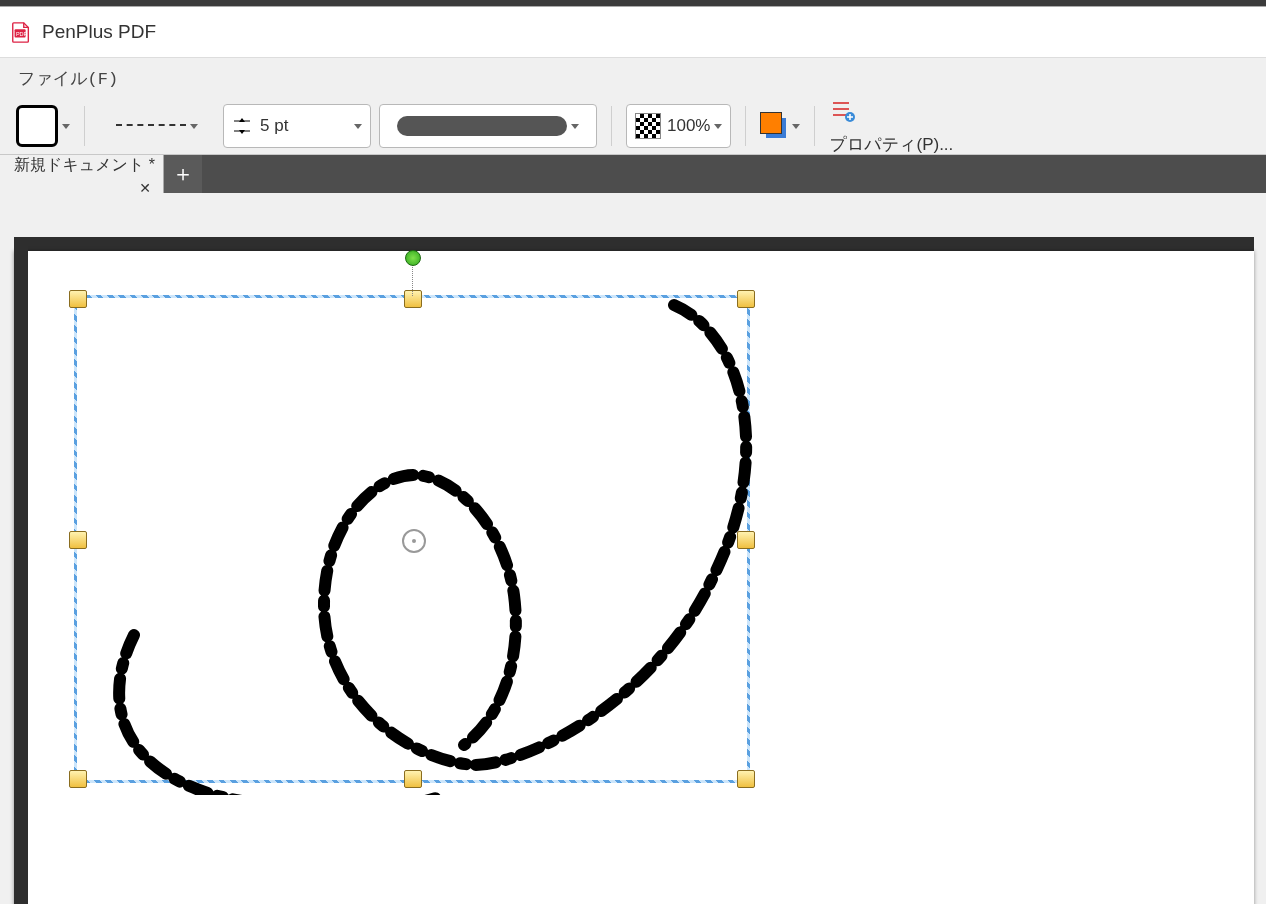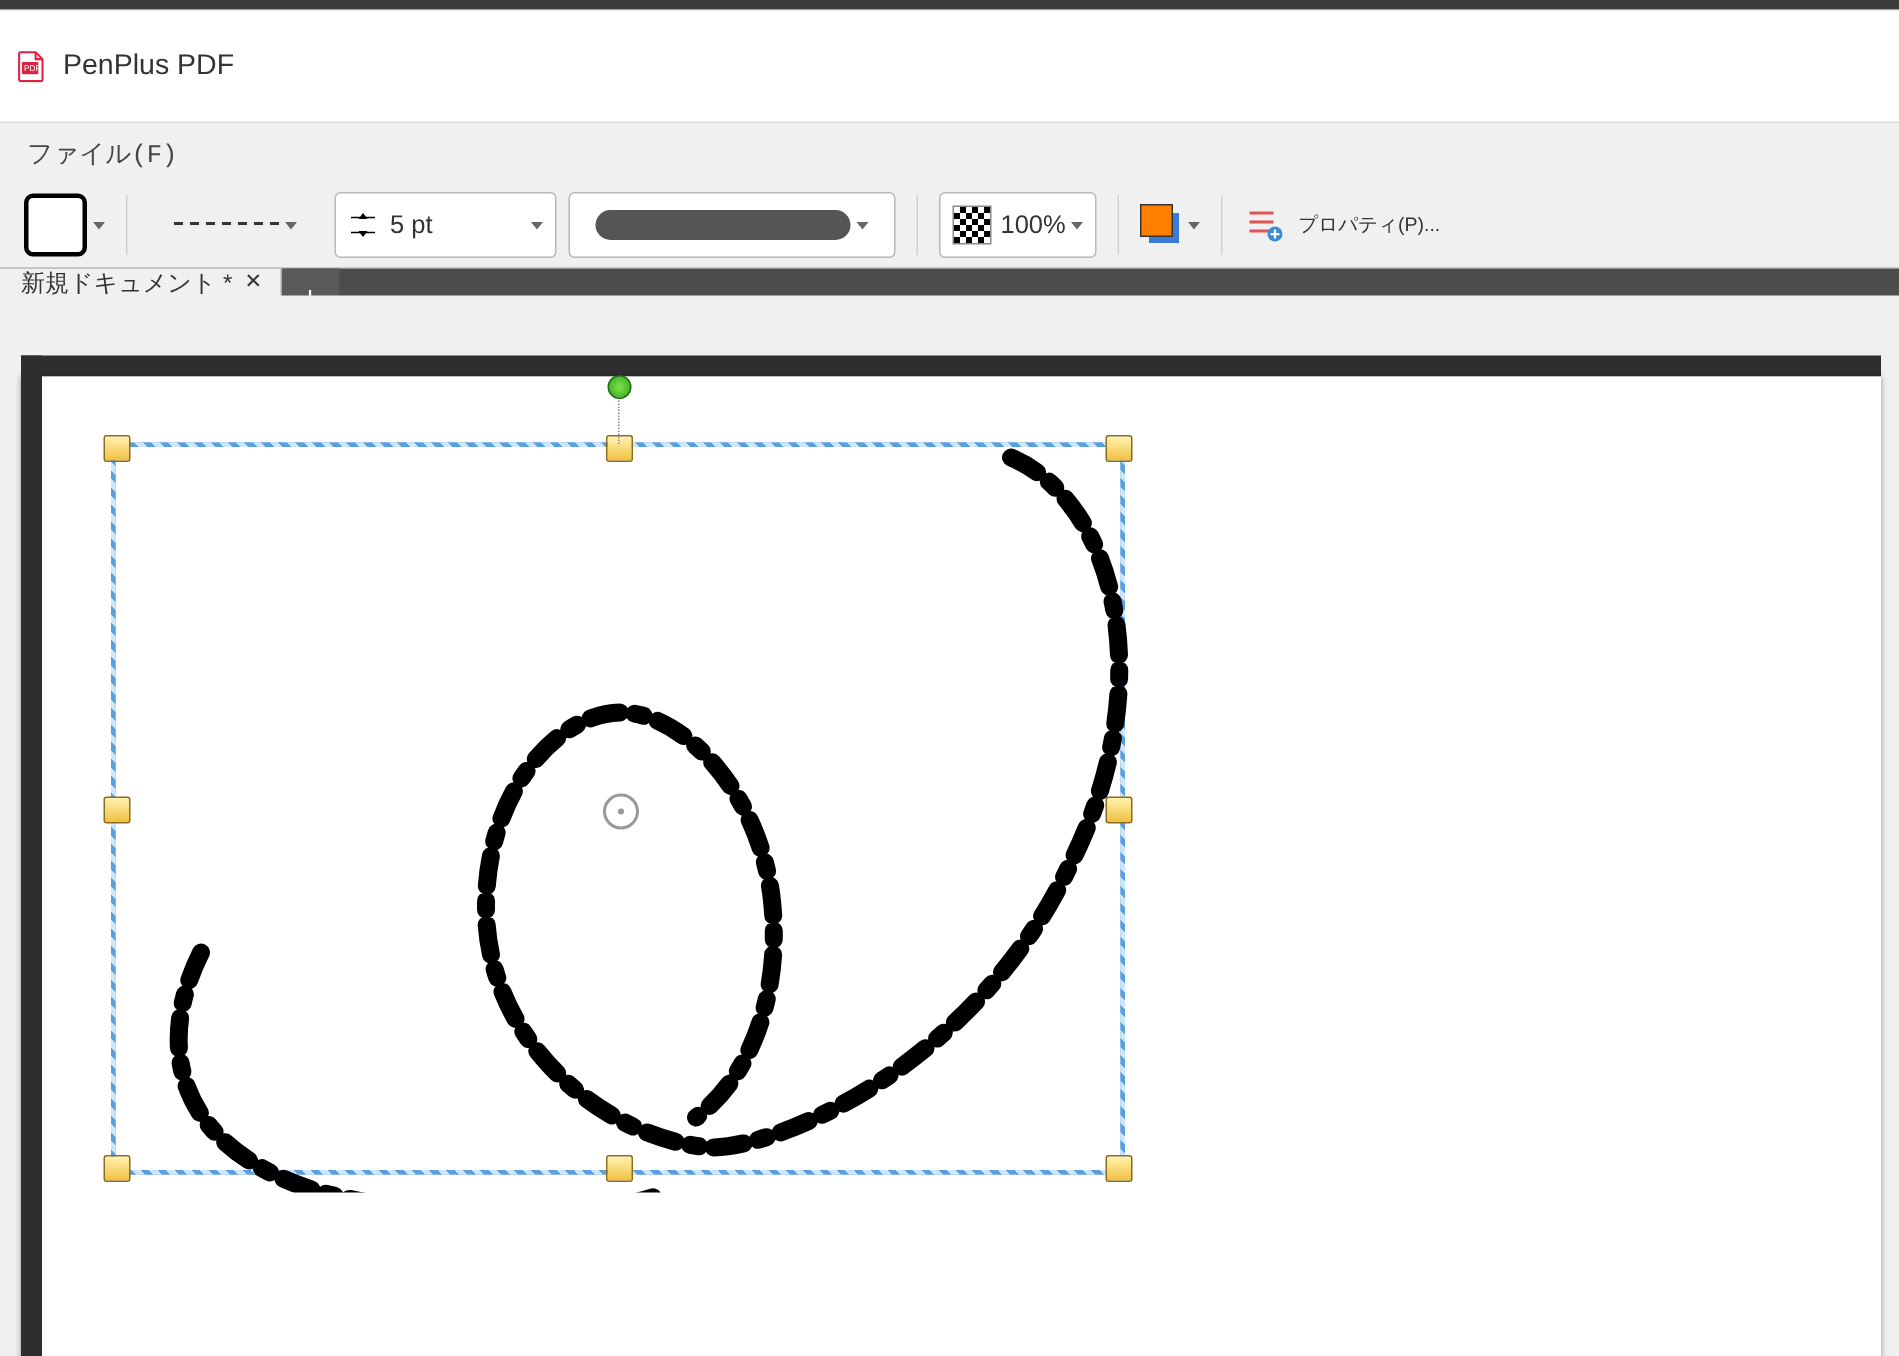--- a/index.html
+++ b/index.html
@@ -19,21 +19,21 @@
     right: 0;
     bottom: 0;
     background: #f0f0f0;
     border-top: 1px solid #aaa;
   }
   .titlebar {
     display: flex;
     align-items: center;
     height: 50px;
     background: #ffffff;
-    padding: 12px 10px;
+    padding: 0 10px;
     border-bottom: 1px solid #ddd;
   }
   .app-icon {
     width: 22px;
     height: 22px;
     margin-right: 10px;
   }
   .app-title {
     font-size: 19px;
     color: #333;
@@ -138,41 +138,42 @@
   .color-swatch .back {
     position:absolute; left:6px; top:6px; width:20px; height:20px;
     background:#3a7bd5;
   }
   .color-swatch .front {
     position:absolute; left:0; top:0; width:20px; height:20px;
     background:#ff7f00; border:1px solid #333;
   }
   .properties {
     display:flex;
-    align-items:center;
     gap:8px;
-    font-size: 13px;
+    font-size: 17px;
     color:#333;
+    flex-direction:column;
   }
   .tabbar {
     display:flex;
     align-items:flex-end;
     height: 38px;
     background: #4d4d4d;
   }
   .tab {
     display:flex;
-    align-items:flex-start;
+    align-items:flex-end;
     height: 38px;
     background:#f0f0f0;
     color:#333;
     font-size:16px;
     padding: 0 8px 0 14px;
     gap:4px;
     border-right:1px solid #aaa;
+    flex-direction:column;
   }
   .tab .close { font-size:14px; color:#333; padding:0 4px;}
   .add-tab {
     width:38px; height:38px;
     background:#5a5a5a;
     display:flex; align-items:center; justify-content:center;
     color:#fff; font-size:22px;
   }
   .canvas-area {
     position:absolute;

